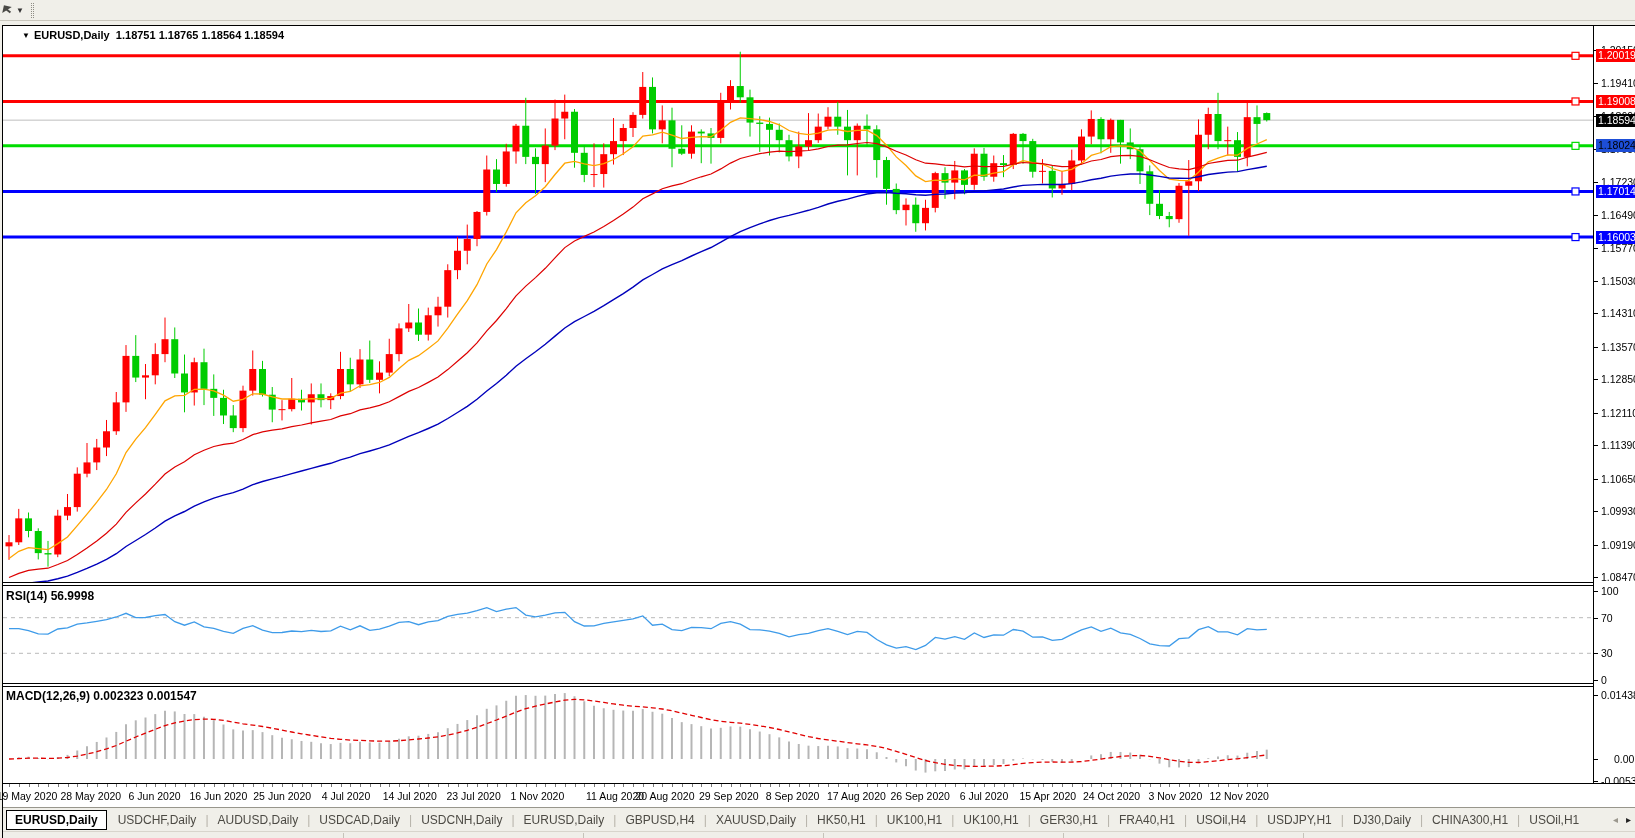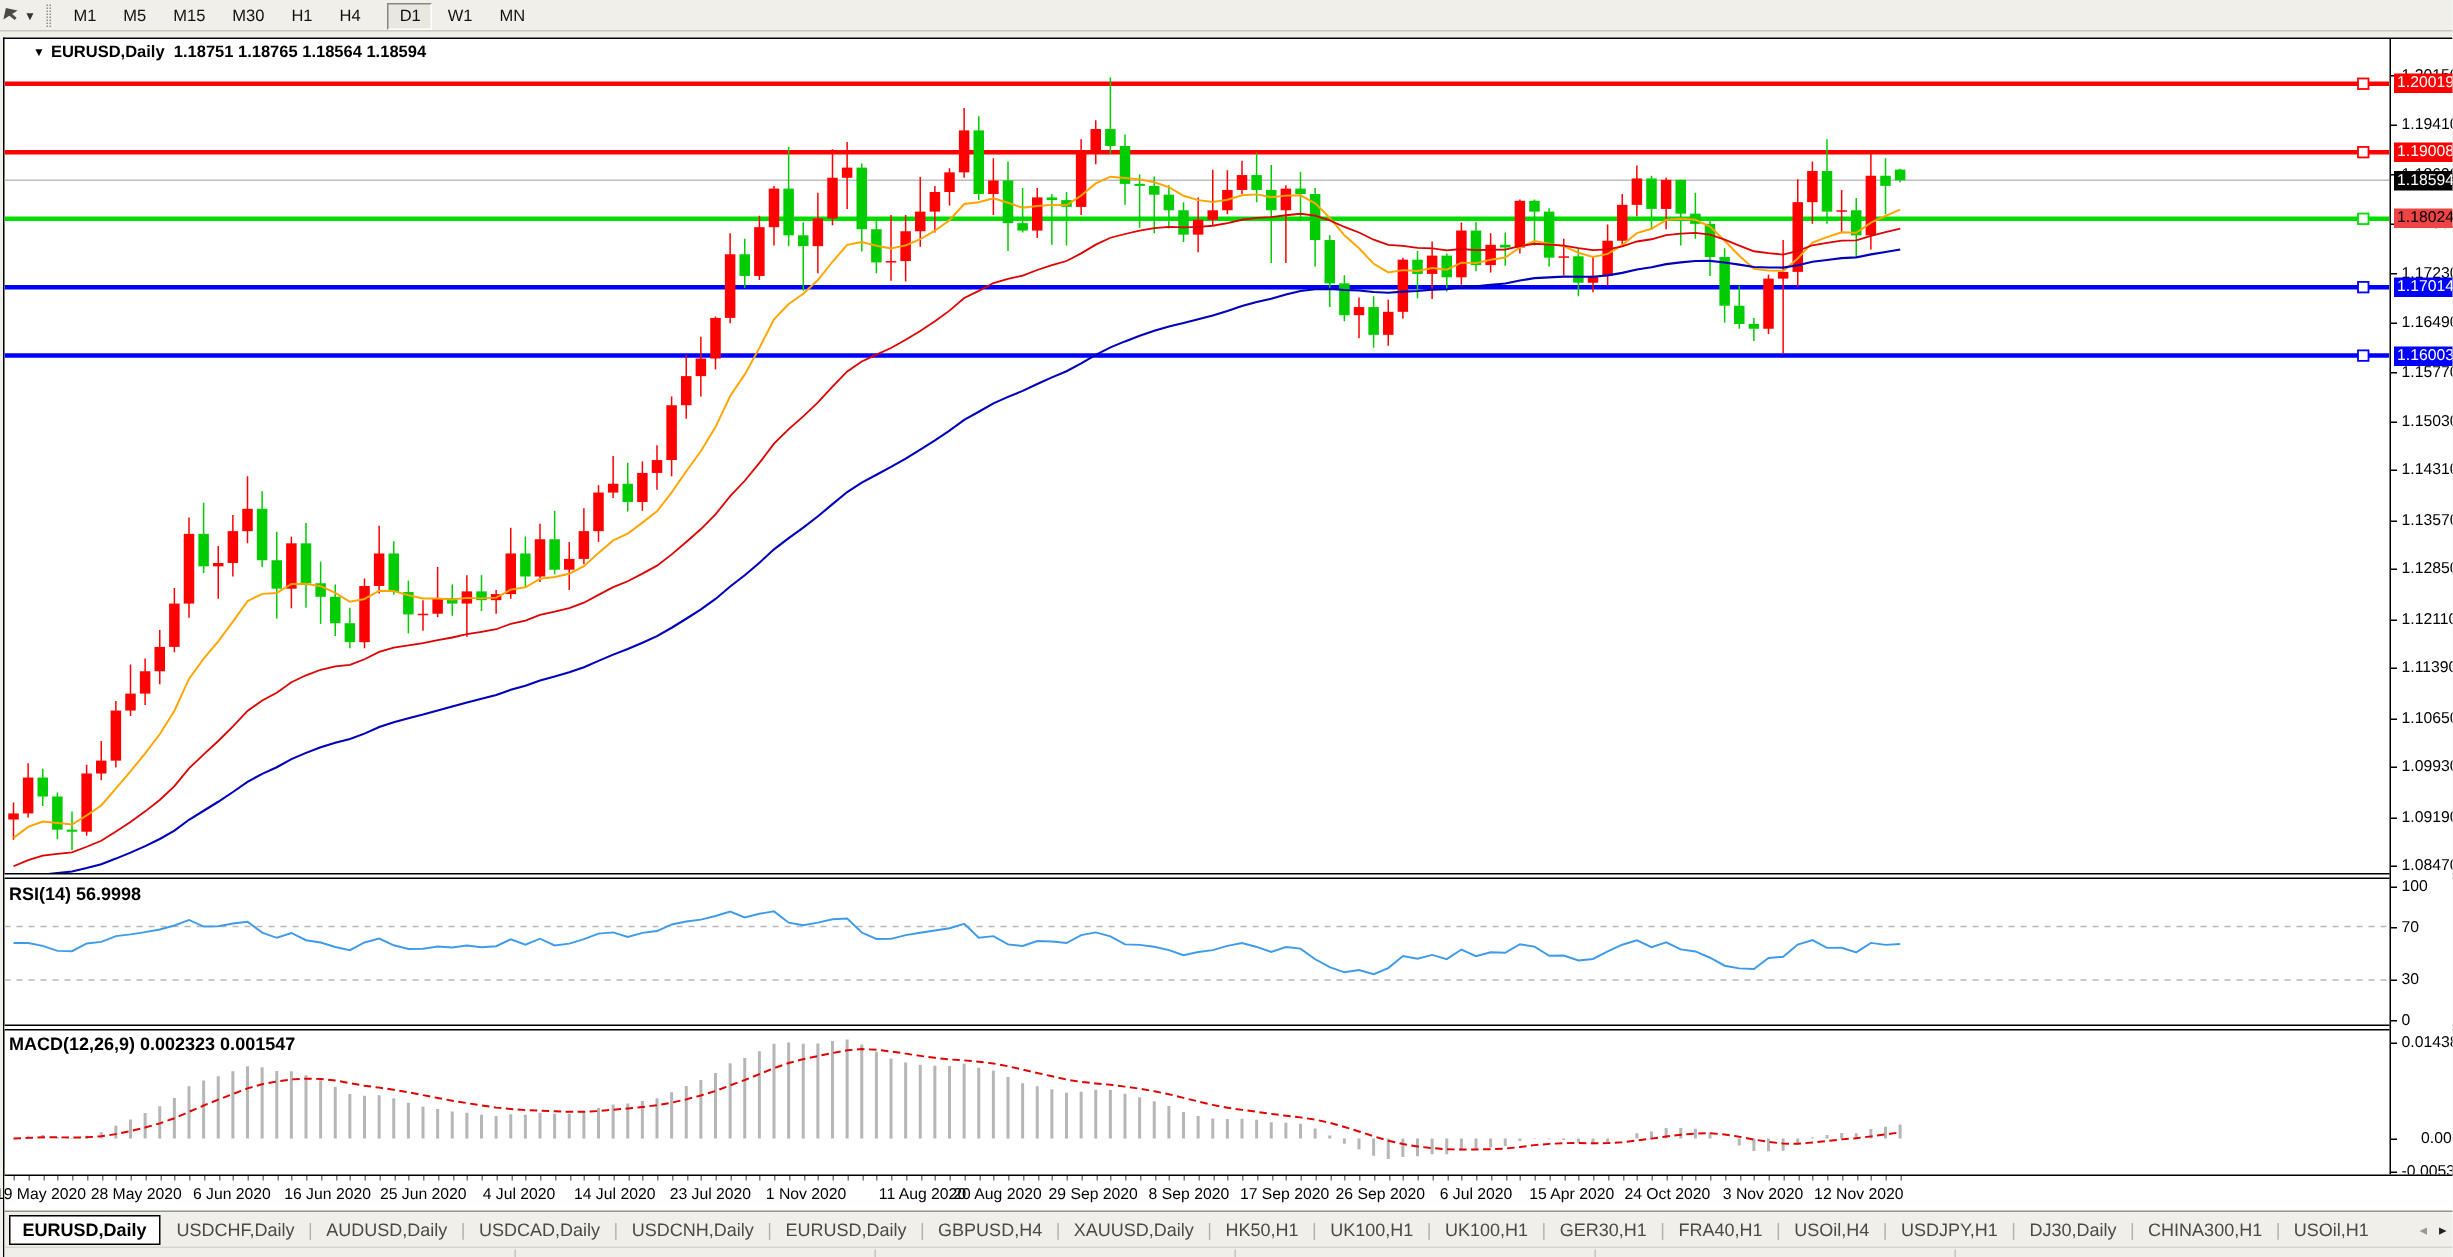--- a/index.html
+++ b/index.html
@@ -73,21 +73,20 @@
 <body>
 
 <div id="app">
 
   <div id="toolbar">
     <span class="tb-icon">
         <span class="cursor-glyph"></span>
       </span>
     <span class="caret">▼</span>
     <span class="grip"></span>
-    <span id="tf-buttons"><span class="tf-btn">M1</span><span class="tf-btn">M5</span><span class="tf-btn">M15</span><span class="tf-btn">M30</span><span class="tf-btn">H1</span><span class="tf-btn">H4</span><span class="tf-sep"></span><span class="tf-btn active">D1</span><span class="tf-btn">W1</span><span class="tf-btn">MN</span></span>
   </div>
 
   <div id="chart-window">
 
     <svg id="main-svg" viewBox="0 0 1590 556">
         <line x1="0" y1="29.83084415584413" x2="1590" y2="29.83084415584413" stroke="#FF0000" stroke-width="3"></line>
         <rect x="1569" y="26.33084415584413" width="7" height="7" fill="#fff" stroke="#FF0000" stroke-width="1.2"></rect>
         <line x1="0" y1="75.45714285714304" x2="1590" y2="75.45714285714304" stroke="#FF0000" stroke-width="3"></line>
         <rect x="1569" y="71.95714285714304" width="7" height="7" fill="#fff" stroke="#FF0000" stroke-width="1.2"></rect>
         <line x1="0" y1="119.86493506493551" x2="1590" y2="119.86493506493551" stroke="#00DD00" stroke-width="3"></line>
@@ -536,21 +535,21 @@
         <div class="tick-dash" style="top: 452.653px;"></div>
         <div class="tick-label" style="top: 446.653px;">1.10650</div>
         <div class="tick-dash" style="top: 485.146px;"></div>
         <div class="tick-label" style="top: 479.146px;">1.09930</div>
         <div class="tick-dash" style="top: 518.542px;"></div>
         <div class="tick-label" style="top: 512.542px;">1.09190</div>
         <div class="tick-dash" style="top: 551.036px;"></div>
         <div class="tick-label" style="top: 545.036px;">1.08470</div>
         <div class="badge" style="top: 23.3308px; background: rgb(255, 0, 0); color: rgb(255, 255, 255);">1.20019</div>
         <div class="badge" style="top: 68.9571px; background: rgb(255, 0, 0); color: rgb(255, 255, 255);">1.19008</div>
-        <div class="badge" style="top: 113.365px; background: #ef4444; color: rgb(0, 0, 0);">1.18024</div>
+        <div class="badge" style="top: 113.365px; background: #1d4ed8; color: rgb(0, 0, 0);">1.18024</div>
         <div class="badge" style="top: 158.946px; background: rgb(0, 0, 255); color: rgb(255, 255, 255);">1.17014</div>
         <div class="badge" style="top: 204.572px; background: rgb(0, 0, 255); color: rgb(255, 255, 255);">1.16003</div>
         <div class="badge" style="top: 87.6409px; background: rgb(0, 0, 0); color: rgb(255, 255, 255);">1.18594</div>
         <div class="tick-dash" style="top: 565px;"></div>
         <div class="tick-label" style="top: 559px;">100</div>
         <div class="tick-dash" style="top: 591.7px;"></div>
         <div class="tick-label" style="top: 585.7px;">70</div>
         <div class="tick-dash" style="top: 627.3px;"></div>
         <div class="tick-label" style="top: 621.3px;">30</div>
         <div class="tick-dash" style="top: 654px;"></div>
@@ -699,21 +698,21 @@
         <div class="date-label" style="left: 215.4px;">16 Jun 2020</div>
         <div class="date-label" style="left: 279.2px;">25 Jun 2020</div>
         <div class="date-label" style="left: 343px;">4 Jul 2020</div>
         <div class="date-label" style="left: 406.8px;">14 Jul 2020</div>
         <div class="date-label" style="left: 470.6px;">23 Jul 2020</div>
         <div class="date-label" style="left: 534.4px;">1 Nov 2020</div>
         <div class="date-label" style="left: 612px;">11 Aug 2020</div>
         <div class="date-label" style="left: 662px;">20 Aug 2020</div>
         <div class="date-label" style="left: 725.8px;">29 Sep 2020</div>
         <div class="date-label" style="left: 789.6px;">8 Sep 2020</div>
-        <div class="date-label" style="left: 853.4px;">17 Sep 2020</div>
+        <div class="date-label" style="left: 853.4px;">17 Aug 2020</div>
         <div class="date-label" style="left: 917.2px;">26 Sep 2020</div>
         <div class="date-label" style="left: 981px;">6 Jul 2020</div>
         <div class="date-label" style="left: 1044.8px;">15 Apr 2020</div>
         <div class="date-label" style="left: 1108.6px;">24 Oct 2020</div>
         <div class="date-label" style="left: 1172.4px;">3 Nov 2020</div>
         <div class="date-label" style="left: 1236.2px;">12 Nov 2020</div>
       </div>
 
     <div id="tabbar">
         <span class="tab active">EURUSD,Daily</span>

